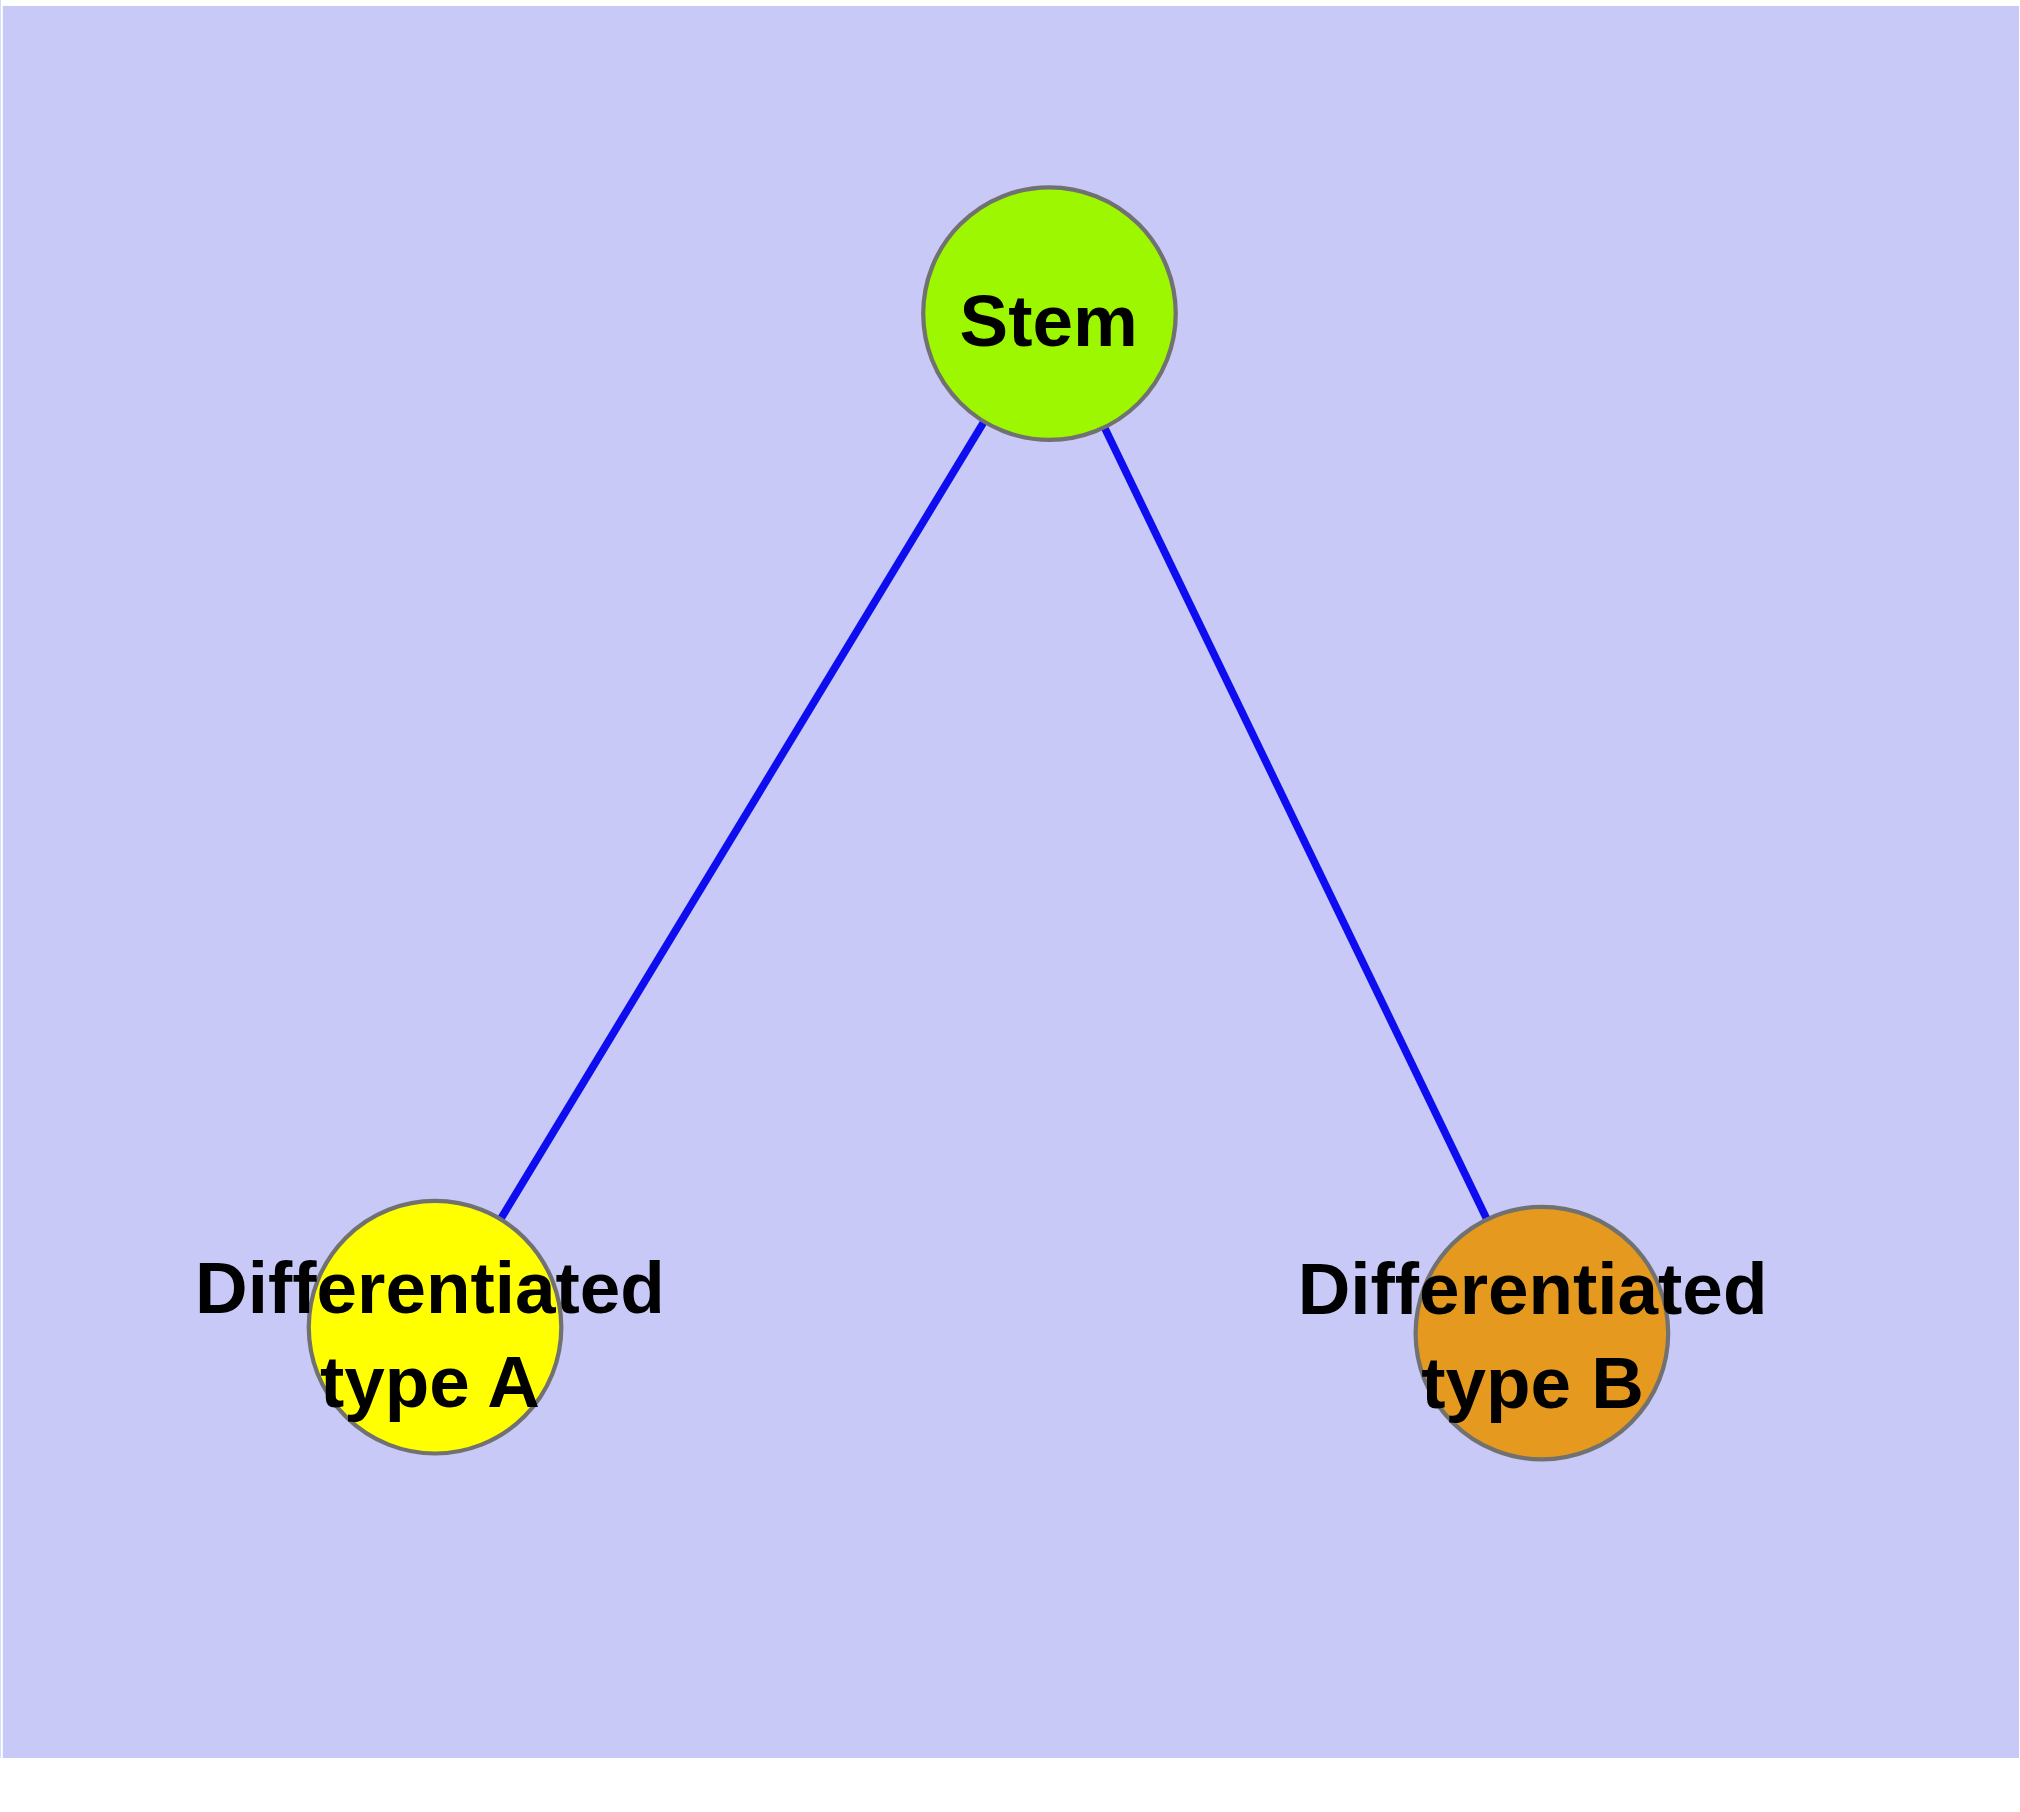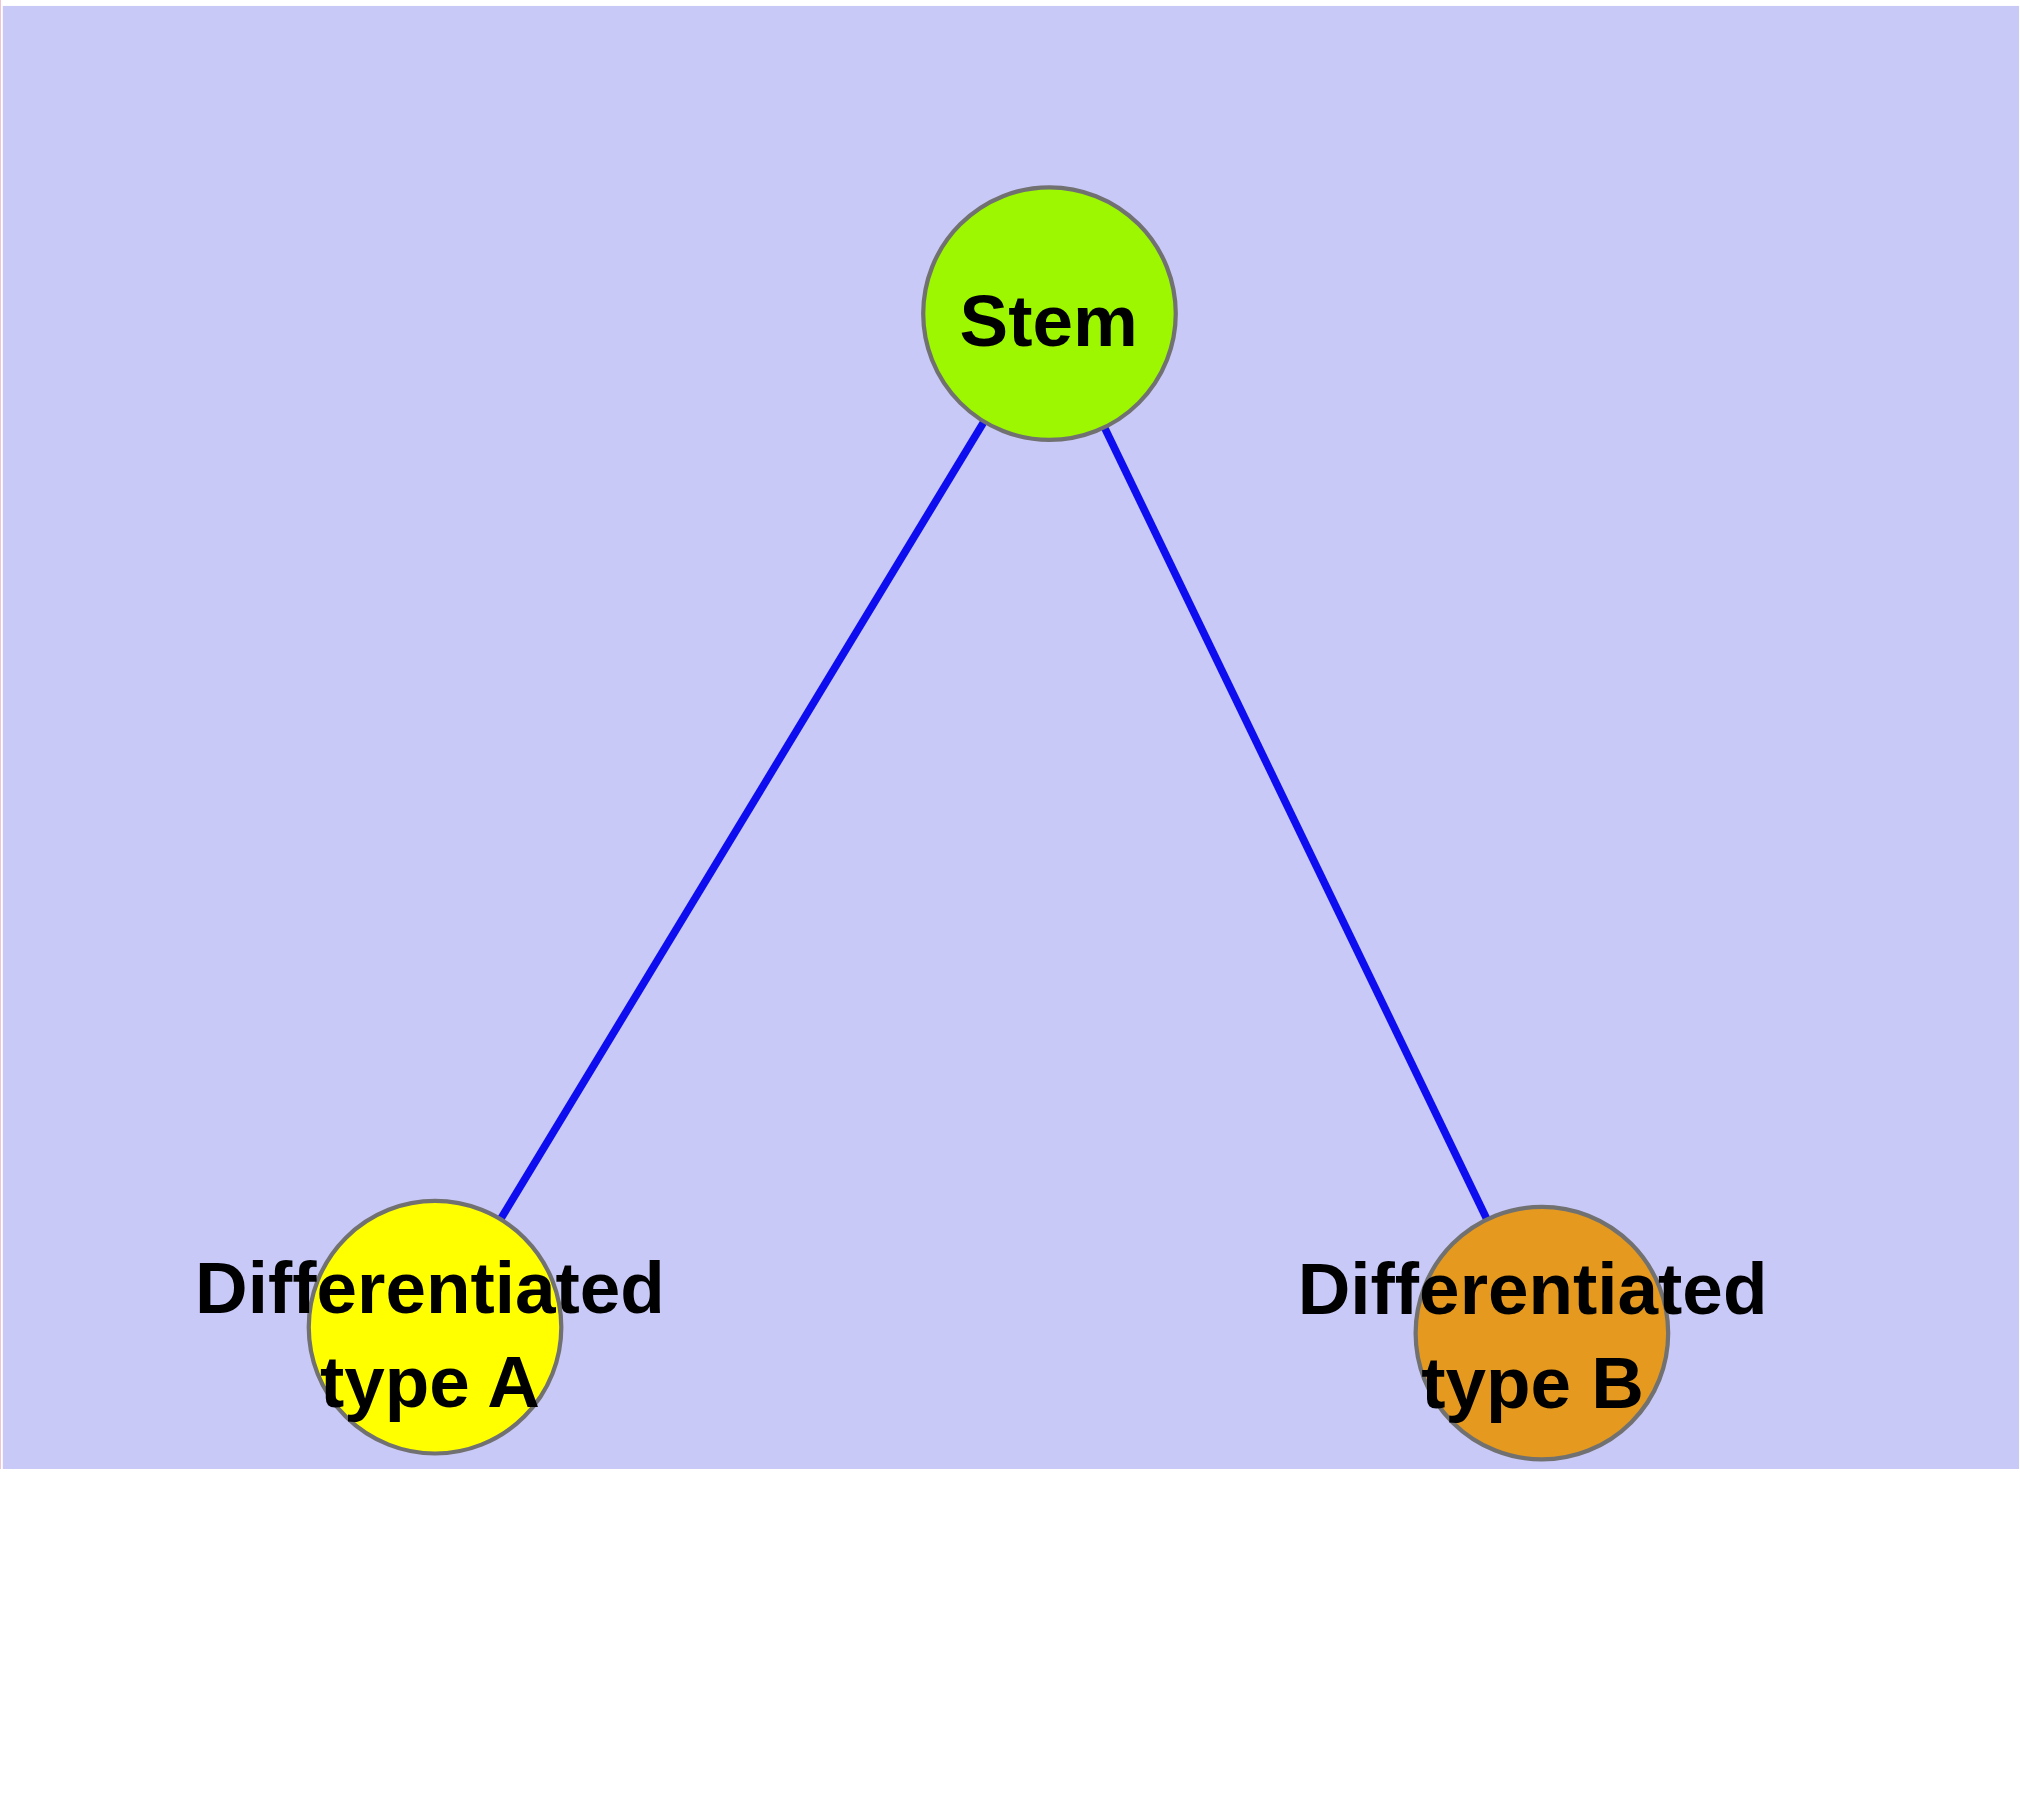--- a/index.html
+++ b/index.html
@@ -3,22 +3,22 @@
 <meta charset="utf-8">
 <style>
   html, body {
     margin: 0;
     padding: 0;
     background: #ffffff;
   }
   .stage {
     position: relative;
     width: 2021px;
-    height: 1469px;
-    background: #be185d;
+    height: 1758px;
+    background: #3b82f6;
     overflow: hidden;
   }
   svg.graph {
     display: block;
     width: 2021px;
     height: 1812px;
   }
   text.node-label {
     font-family: "Liberation Sans", sans-serif;
     font-weight: 700;

